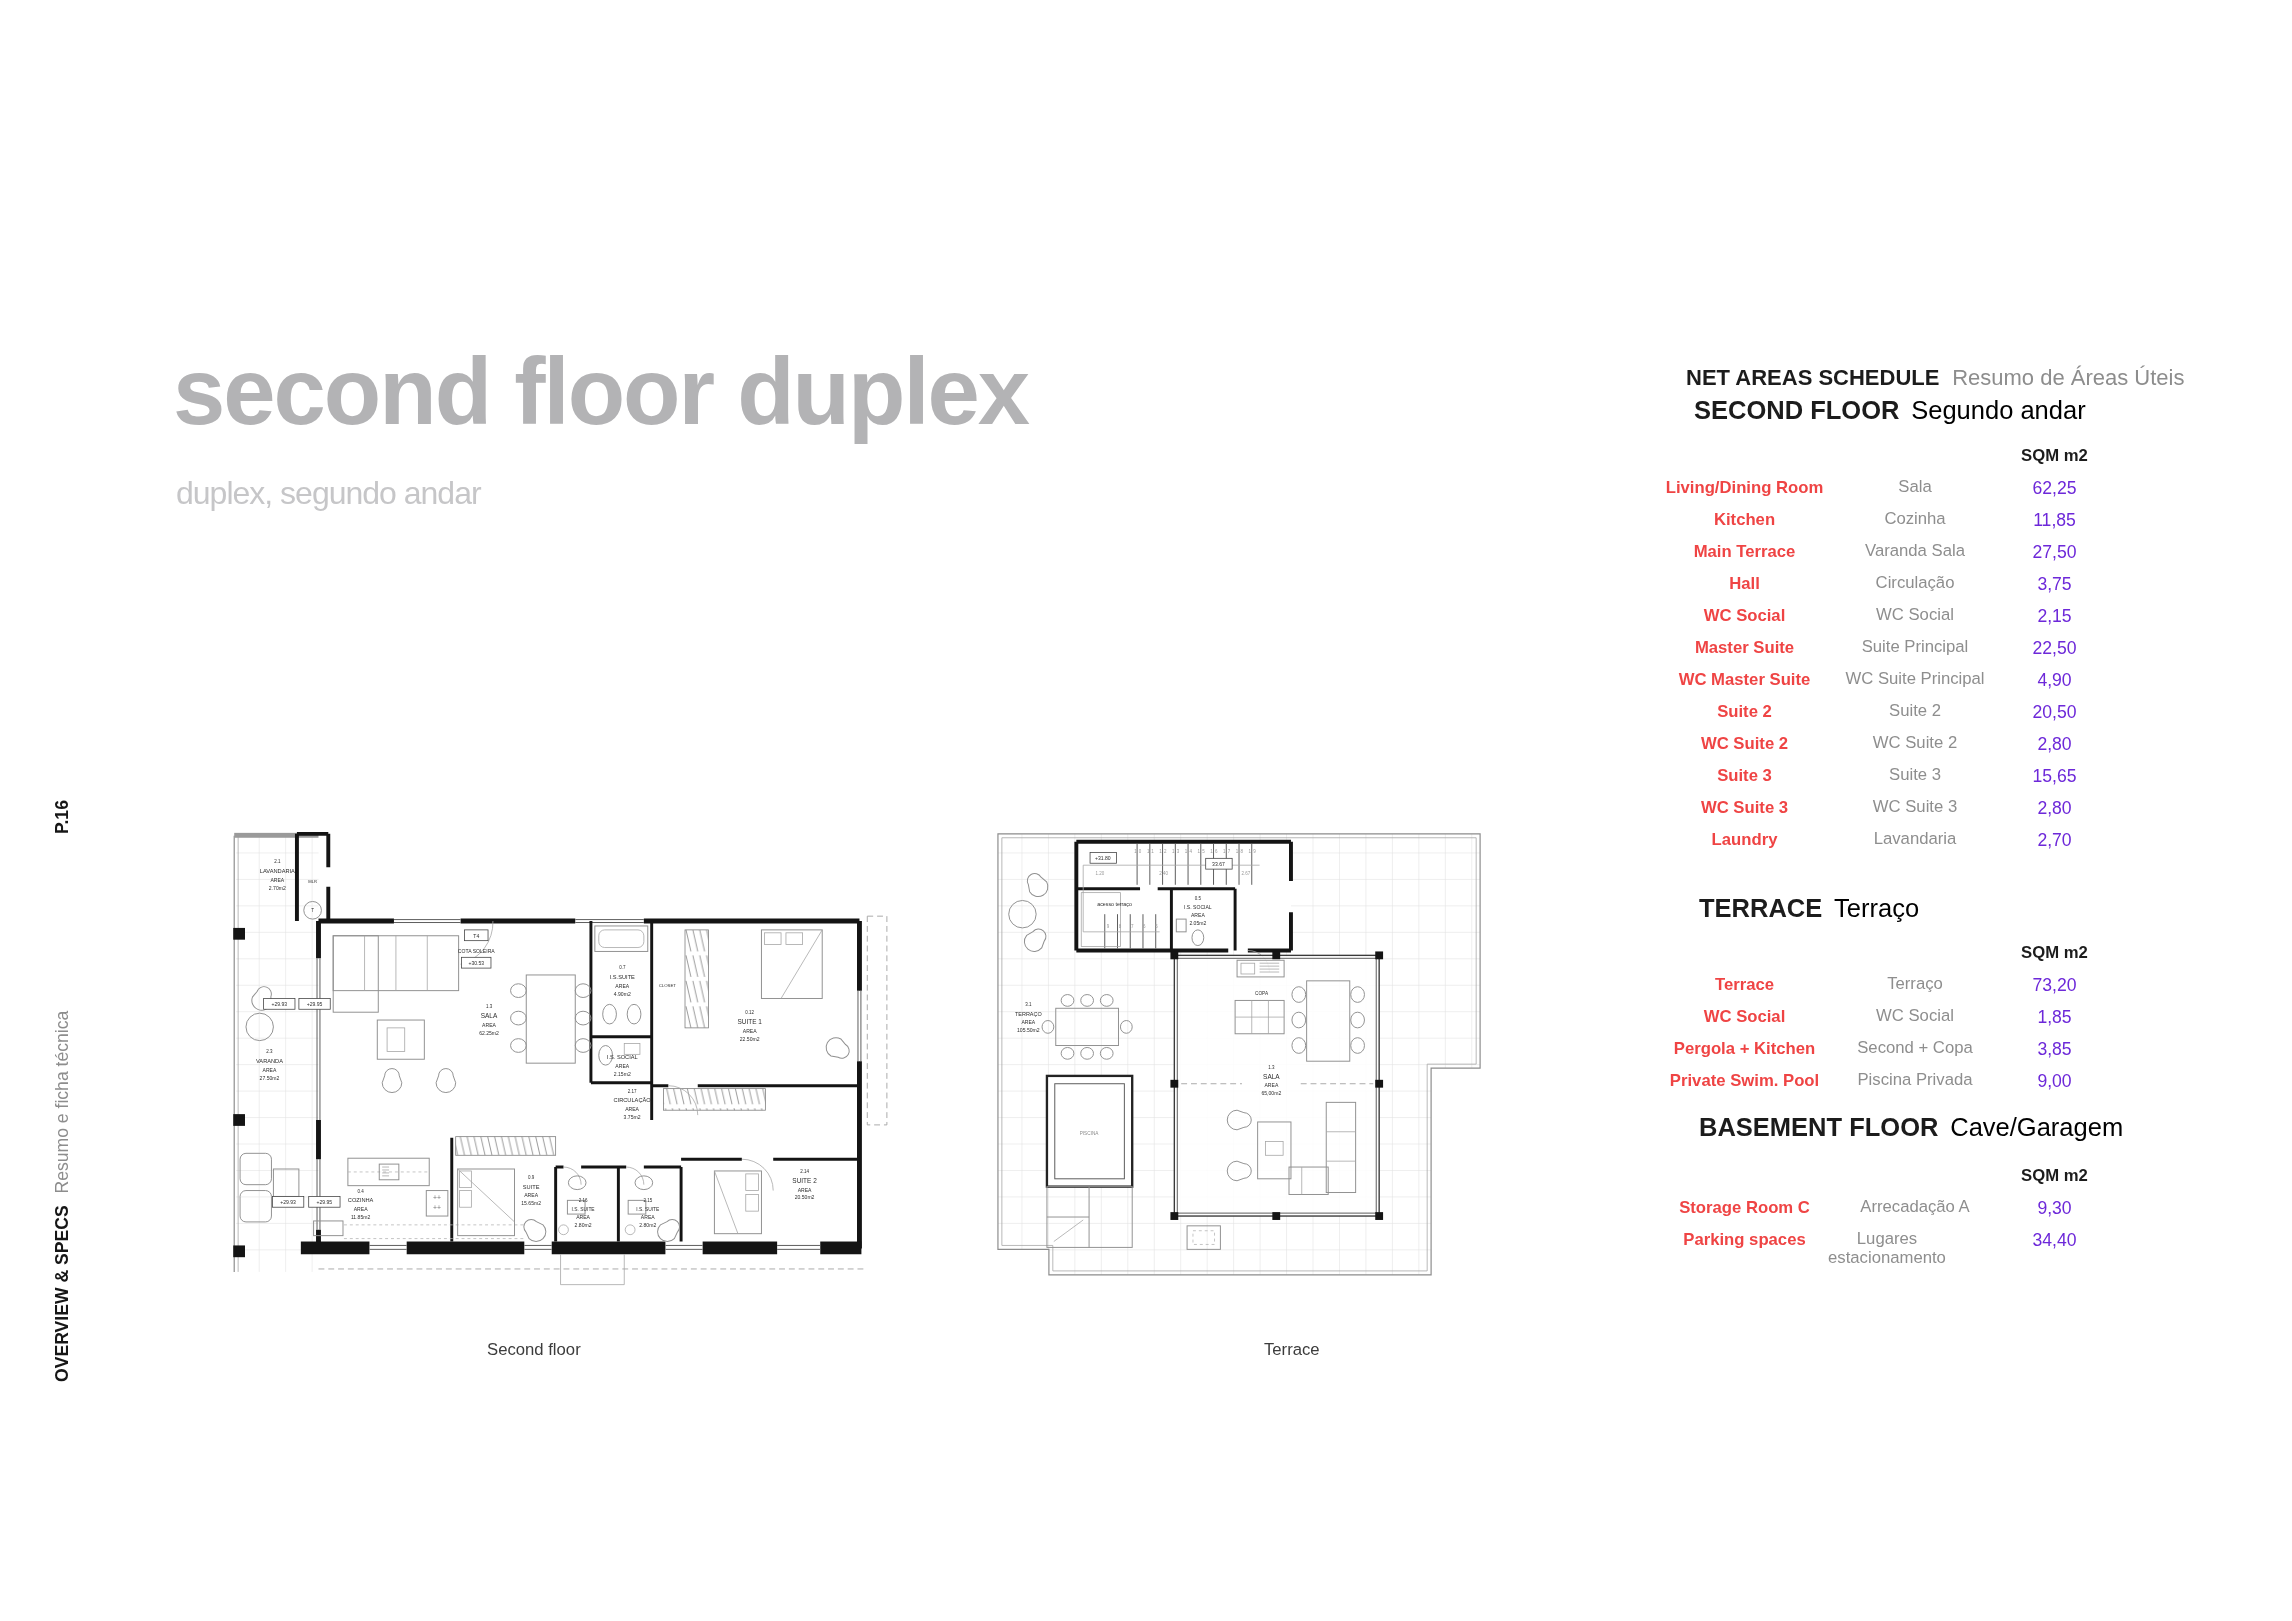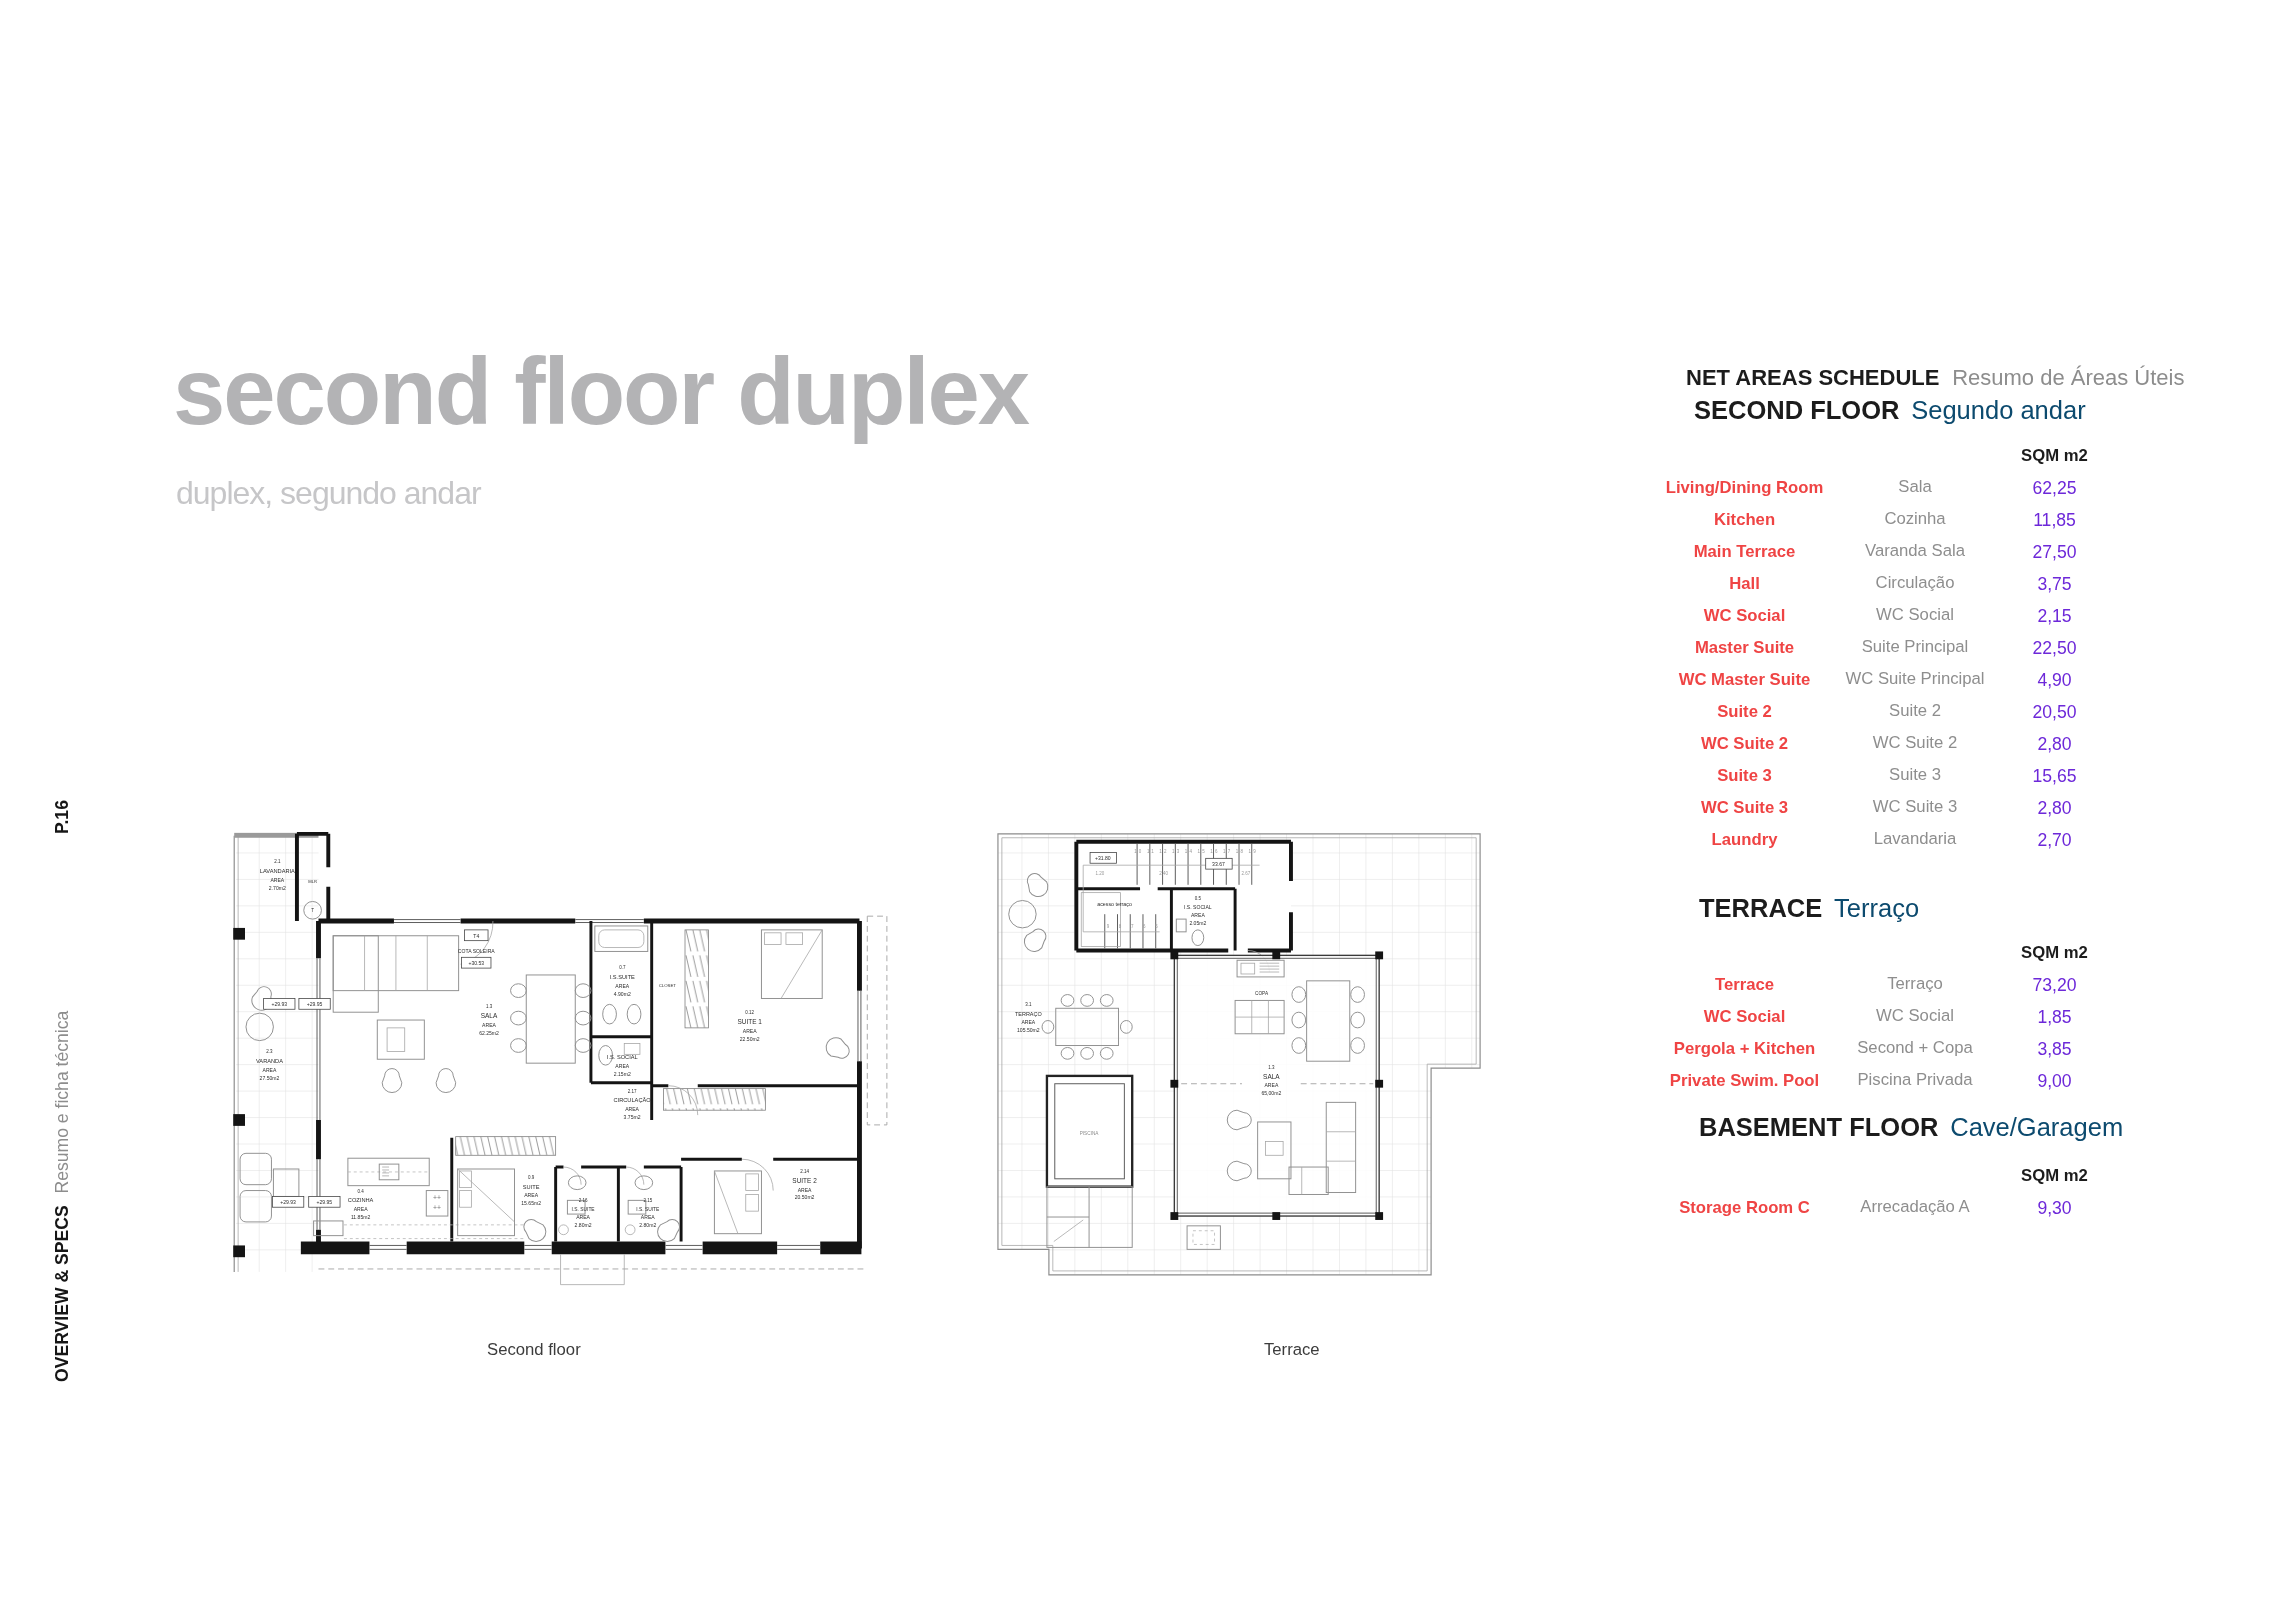--- a/index.html
+++ b/index.html
@@ -16,21 +16,21 @@
   .vpage{left:52px;top:834px;font-weight:bold;color:#161616;}
   .vsec{left:52px;top:1382px;}
   .vsec .en{font-weight:bold;color:#161616;}
   .vsec .pt{color:#8d8d8d;margin-left:11.8px;}
   
   .sched-head{position:absolute;left:1686px;top:365px;font-size:22px;white-space:nowrap;}
   .sched-head .en{font-weight:bold;color:#1c1c1c;}
   .sched-head .pt{color:#8d8d8d;margin-left:12.7px;}
   .sec-head{position:absolute;font-size:25.5px;white-space:nowrap;}
   .sec-head .en{font-weight:bold;color:#1c1c1c;}
-  .sec-head .pt{color:#0c4a6e;margin-left:11.8px;}
+  .sec-head .pt{color:#000000;margin-left:11.8px;}
   .areatable{position:absolute;left:1661px;width:446px;font-size:16.7px;text-align:center;}
   .thead{display:grid;grid-template-columns:167px 174px 105px;height:32px;align-items:start;}
   .sqm{font-weight:bold;color:#1c1c1c;grid-column:3;}
   .trow{display:grid;grid-template-columns:167px 174px 105px;min-height:32px;align-items:start;}
   .c1{font-weight:bold;color:#ef4444;}
   .c2{color:#8e8e8e;line-height:18.6px;}
   .c3{color:#6d28d9;font-size:17.6px;}
   
   .plancap{position:absolute;font-size:16.7px;color:#3c3c3c;}
   
@@ -169,20 +169,25 @@
   </div>
   <div class="areatable" style="top:1166px;">
     <div class="thead">
         <div class="sqm">SQM m2</div>
       </div>
     <div class="trow">
         <div class="c1">Storage Room C</div>
         <div class="c2">Arrecadação A</div>
         <div class="c3">9,30</div>
       </div>
+    <div class="trow">
+        <div class="c1">Parking spaces</div>
+        <div class="c2" style="width:118px">Lugares estacionamento</div>
+        <div class="c3">34,40</div>
+      </div>
   </div>
 
   <svg style="left:232px;top:826px;" width="662" height="490" viewBox="0 0 675 500">
     <defs>
       <pattern id="tilesA" width="27" height="27" patternUnits="userSpaceOnUse">
         <path d="M27,0 H0 V27" stroke="#dedede" stroke-width="1" fill="none"></path>
       </pattern>
       <pattern id="hatchA" width="7" height="26" patternUnits="userSpaceOnUse">
         <path d="M1,2 L6,24" stroke="#7d7d7d" stroke-width="0.8" fill="none"></path>
       </pattern>

